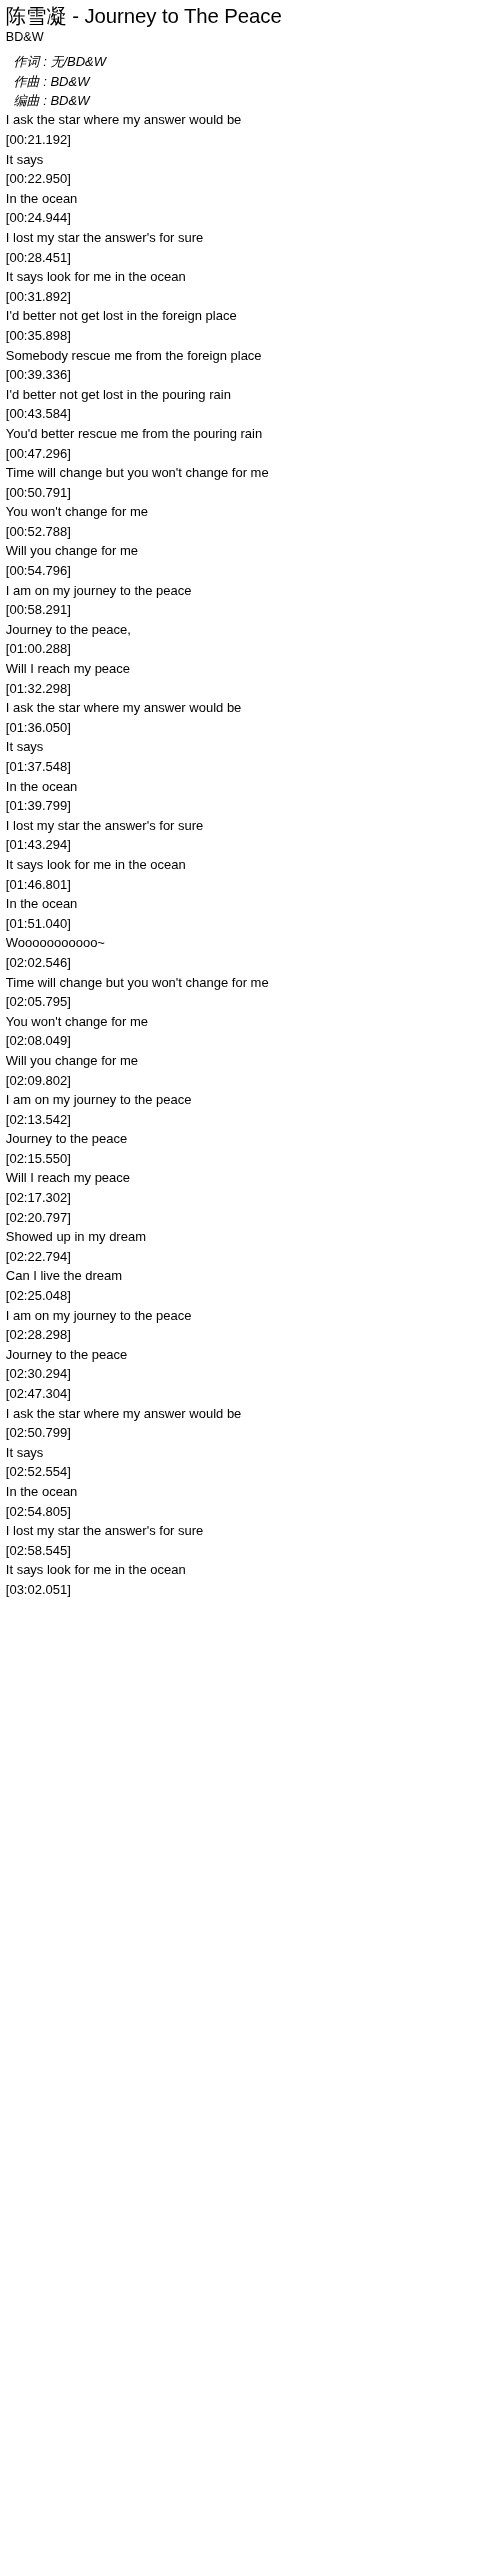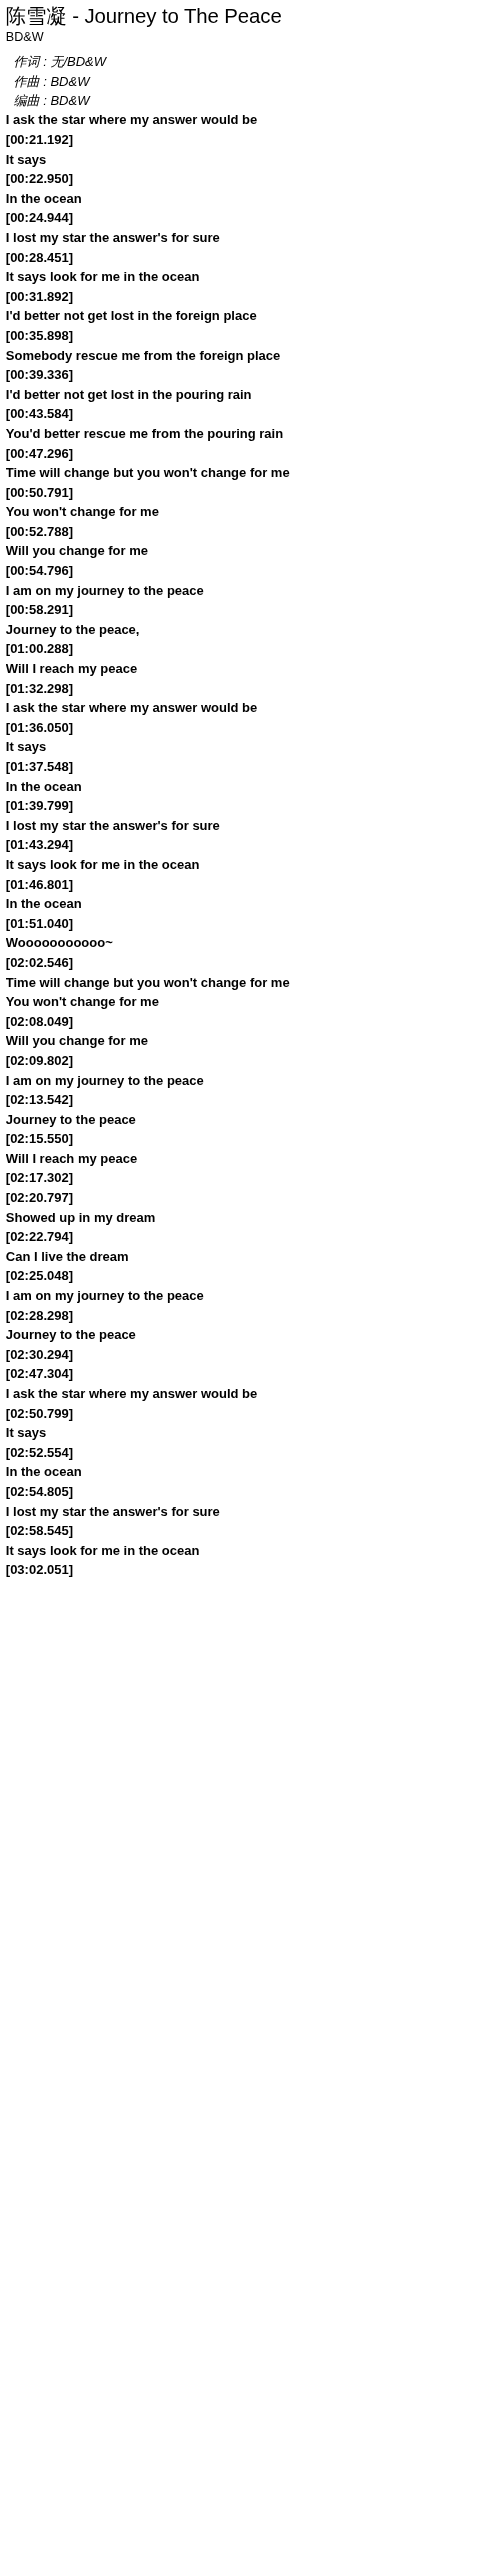--- a/index.html
+++ b/index.html
@@ -40,21 +40,20 @@
     padding: 0 5.8px 0 13.6px;
   }
   .credit-line {
     font-size: 13px;
     line-height: 19.4px;
     white-space: nowrap;
     font-style: italic;
   }
   .lyrics {
     padding: 0 5.8px 0 5.8px;
-    font-weight: bold;
   }
   .lyric-line,
   .time-line {
     font-size: 13px;
     line-height: 19.6px;
     white-space: nowrap;
     overflow: hidden;
   }
   .time-line {
     font-variant-numeric: tabular-nums;
@@ -118,20 +117,21 @@
       <div class="time-line">[01:39.799]</div>
       <div class="lyric-line">I lost my star the answer's for sure</div>
       <div class="time-line">[01:43.294]</div>
       <div class="lyric-line">It says look for me in the ocean</div>
       <div class="time-line">[01:46.801]</div>
       <div class="lyric-line">In the ocean</div>
       <div class="time-line">[01:51.040]</div>
       <div class="lyric-line">Wooooooooooo~</div>
       <div class="time-line">[02:02.546]</div>
       <div class="lyric-line">Time will change but you won't change for me</div>
+      <div class="time-line">[02:05.795]</div>
       <div class="lyric-line">You won't change for me</div>
       <div class="time-line">[02:08.049]</div>
       <div class="lyric-line">Will you change for me</div>
       <div class="time-line">[02:09.802]</div>
       <div class="lyric-line">I am on my journey to the peace</div>
       <div class="time-line">[02:13.542]</div>
       <div class="lyric-line">Journey to the peace</div>
       <div class="time-line">[02:15.550]</div>
       <div class="lyric-line">Will I reach my peace</div>
       <div class="time-line">[02:17.302]</div>

